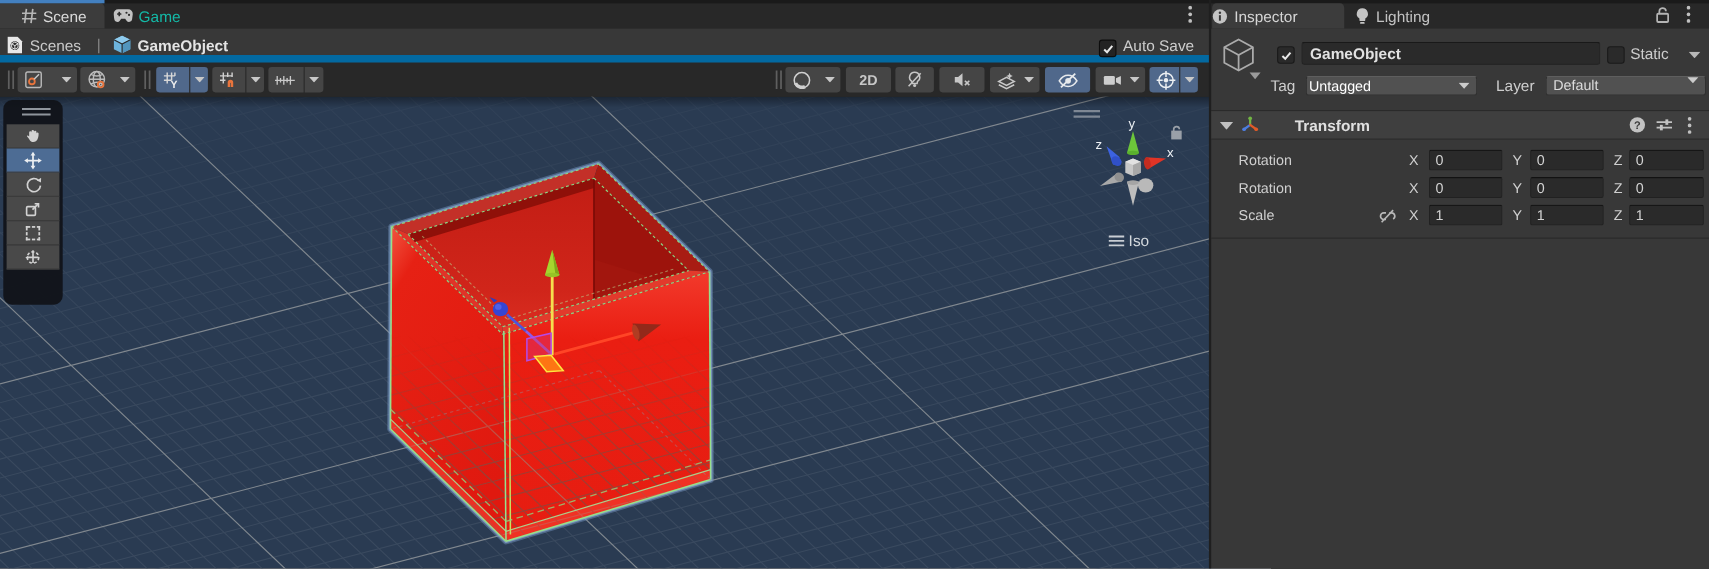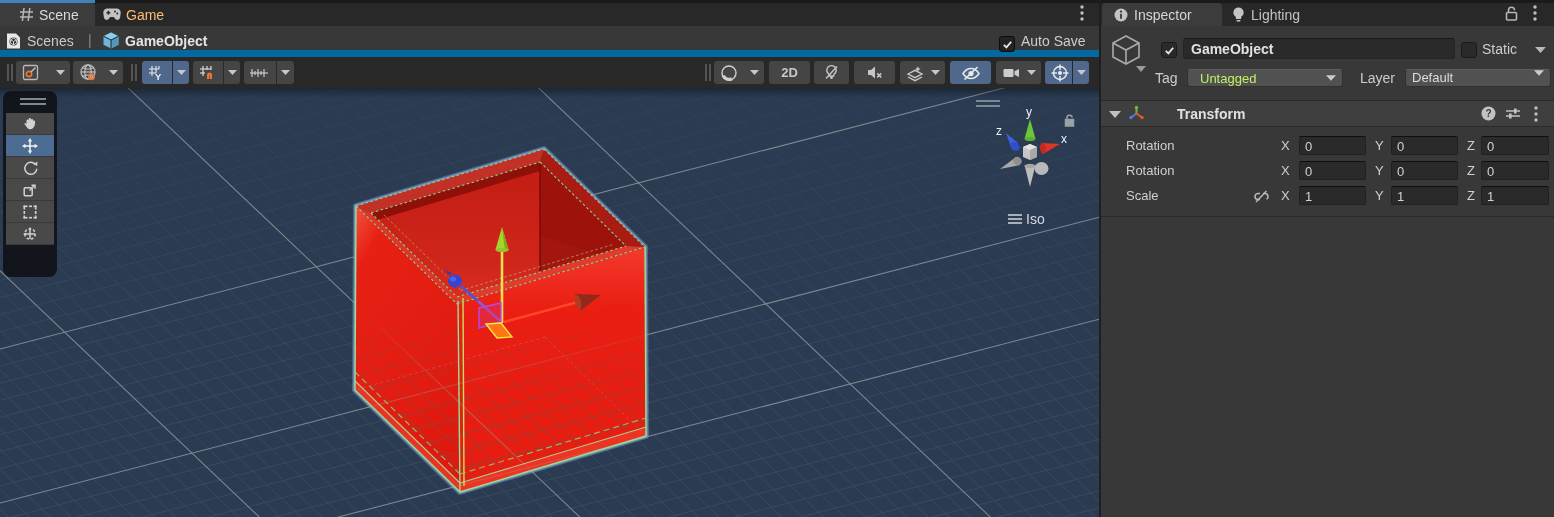--- a/index.html
+++ b/index.html
@@ -12,21 +12,21 @@
   <div style="position:absolute;left:0;top:0;width:1101px;height:3px;background:#1a1a1a"></div>
   <div style="position:absolute;left:0;top:3px;width:95px;height:23px;background:#3c3c3c;border-radius:0 4px 0 0;display:flex;align-items:center;padding-left:19px;color:#dadada;font-size:14px"><svg width="15" height="15" viewBox="0 0 15 15" style="margin-right:5px">
           <g stroke="#b6b6b6" stroke-width="1.5">
             <line x1="5" y1="1" x2="3.4" y2="14"></line>
             <line x1="10.8" y1="1" x2="9.2" y2="14"></line>
             <line x1="1" y1="5" x2="14" y2="5"></line>
             <line x1="1" y1="10" x2="14" y2="10"></line>
           </g>
         </svg>Scene</div>
   <div style="position:absolute;left:0;top:0;width:95px;height:3px;background:#4380c0"></div>
-  <div style="position:absolute;left:95px;top:3px;width:96px;height:23px;display:flex;align-items:center;padding-left:8px;color:#fdba74;font-size:14px"><svg width="18" height="13" viewBox="0 0 18 13" style="margin-right:5px">
+  <div style="position:absolute;left:95px;top:3px;width:96px;height:23px;display:flex;align-items:center;padding-left:8px;color:#14b8a6;font-size:14px"><svg width="18" height="13" viewBox="0 0 18 13" style="margin-right:5px">
           <path d="M4.5 0.5 h9 a4.2 4.2 0 0 1 4.2 4.5 l-.6 4.5 a2.8 2.8 0 0 1-5 1.3 L10.8 9 H7.2 L5.9 10.8 a2.8 2.8 0 0 1-5-1.3 L0.3 5 A4.2 4.2 0 0 1 4.5 0.5z" fill="#c2c2c2"></path>
           <g fill="#2d2d2d">
             <rect x="3.4" y="4" width="4" height="1.5" rx=".5"></rect>
             <rect x="4.65" y="2.75" width="1.5" height="4" rx=".5"></rect>
             <circle cx="12" cy="3.6" r="1"></circle>
             <circle cx="14.3" cy="5.6" r="1"></circle>
           </g>
         </svg>Game</div>
   <div style="position:absolute;left:1080px;top:5px"><svg width="4" height="16" viewBox="0 0 4 16">
           <g fill="#c0c0c0">
@@ -698,21 +698,21 @@
         <line x1="48" y1="124" x2="62" y2="124"></line>
         <line x1="48" y1="128" x2="62" y2="128"></line>
       </g>
   <text x="66" y="129" font-size="14" fill="#d4d9de" font-family="Liberation Sans, sans-serif">Iso</text>
 </svg>
 
 <div style="position:absolute;left:1101px;top:0;width:453px;height:517px;background:#383838">
 
   <div style="position:absolute;left:0;top:0;width:453px;height:26px;background:#282828">
     <div style="position:absolute;left:0;top:0;width:453px;height:3px;background:#1a1a1a"></div>
-    <div style="position:absolute;left:1px;top:3px;width:120px;height:23px;background:#3c3c3c;border-radius:4px 4px 0 0;display:flex;align-items:center;padding-left:12px;color:#d6d6d6;font-size:14px"><svg width="14" height="14" viewBox="0 0 14 14" style="margin-right:6px">
+    <div style="position:absolute;left:1px;top:3px;width:120px;height:23px;background:#3c3c3c;border-radius:4px 4px 0 0;display:flex;align-items:center;padding-left:0;color:#d6d6d6;font-size:14px"><svg width="14" height="14" viewBox="0 0 14 14" style="margin-right:6px">
             <circle cx="7" cy="7" r="6.5" fill="#c4c4c4"></circle>
             <rect x="6.1" y="5.8" width="1.8" height="5" fill="#383838"></rect>
             <circle cx="7" cy="3.6" r="1.1" fill="#383838"></circle>
           </svg>Inspector</div>
     <div style="position:absolute;left:126px;top:3px;width:92px;height:23px;display:flex;align-items:center;padding-left:5px;color:#c2c2c2;font-size:14px"><svg width="13" height="15" viewBox="0 0 13 15" style="margin-right:6px">
             <path d="M6.5 0.5 a5 5 0 0 1 2.8 9.2 l-.3 2.3 h-5 l-.3-2.3 A5 5 0 0 1 6.5 0.5z" fill="#c4c4c4"></path>
             <rect x="4.4" y="13" width="4.2" height="1.6" rx=".8" fill="#c4c4c4"></rect>
           </svg>Lighting</div>
     <div style="position:absolute;left:404px;top:6px"><svg width="13" height="15" viewBox="0 0 13 15">
             <rect x="1.5" y="6.5" width="10" height="7.5" rx="1" fill="none" stroke="#b4b4b4" stroke-width="1.6"></rect>
@@ -744,21 +744,21 @@
     <span style="margin-left:7px;font-size:14px;font-weight:bold;color:#e2e2e2">GameObject</span>
       </div>
   <div style="position:absolute;left:360px;top:42px;width:16px;height:16px;background:#2a2a2a;border:1px solid #1a1a1a;border-radius:3px"></div>
   <div style="position:absolute;left:381px;top:41px;font-size:14px;color:#cdcdcd">Static</div>
   <svg width="11" height="6" viewBox="0 0 9 5" style="position:absolute;left:434px;top:47px">
         <polygon points="0,0 9,0 4.5,5" fill="#b8b8b8"></polygon>
       </svg>
 
   <div style="position:absolute;left:54px;top:70px;font-size:14px;color:#cdcdcd">Tag</div>
   <div style="position:absolute;left:86px;top:69px;width:156px;height:18px;background:#515151;border:1px solid #303030;border-top-color:#5e5e5e;border-radius:3px;display:flex;align-items:center;box-sizing:border-box">
-        <span style="margin-left:12px;font-size:13px;color:#bef264">Untagged</span>
+        <span style="margin-left:2px;font-size:13px;color:#ffffff">Untagged</span>
         <svg width="10" height="6" viewBox="0 0 9 5" style="margin-left:auto;margin-right:6px">
           <polygon points="0,0 9,0 4.5,5" fill="#cccccc"></polygon>
         </svg>
       </div>
   <div style="position:absolute;left:259px;top:70px;font-size:14px;color:#cdcdcd">Layer</div>
   <div style="position:absolute;left:304px;top:69px;width:146px;height:18px;background:#515151;border:1px solid #303030;border-top-color:#5e5e5e;border-radius:3px;display:flex;align-items:flex-start;box-sizing:border-box">
         <span style="margin-left:6px;font-size:13px;color:#dcdcdc">Default</span>
         <svg width="10" height="6" viewBox="0 0 9 5" style="margin-left:auto;margin-right:6px">
           <polygon points="0,0 9,0 4.5,5" fill="#cccccc"></polygon>
         </svg>

